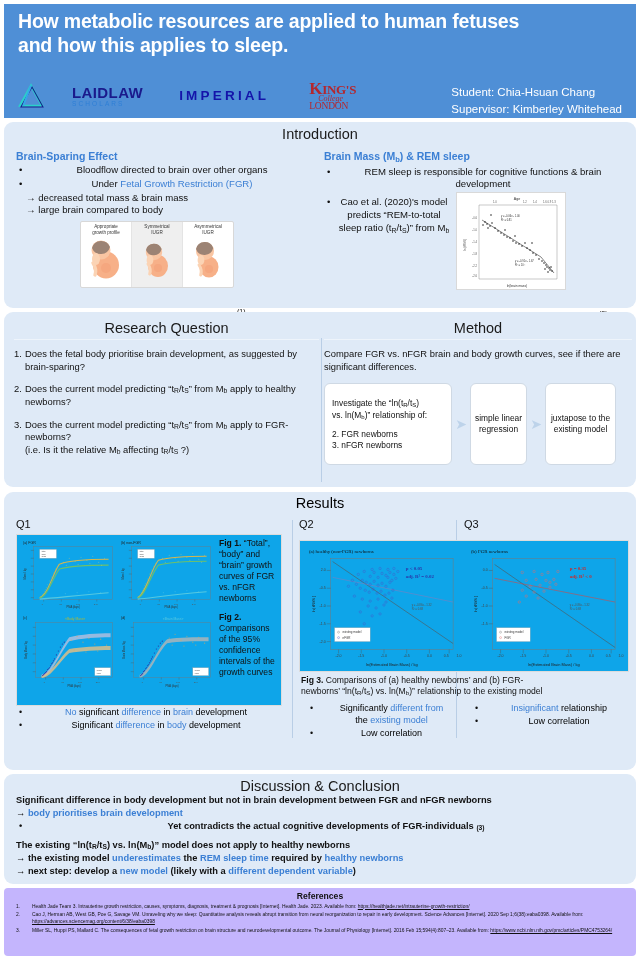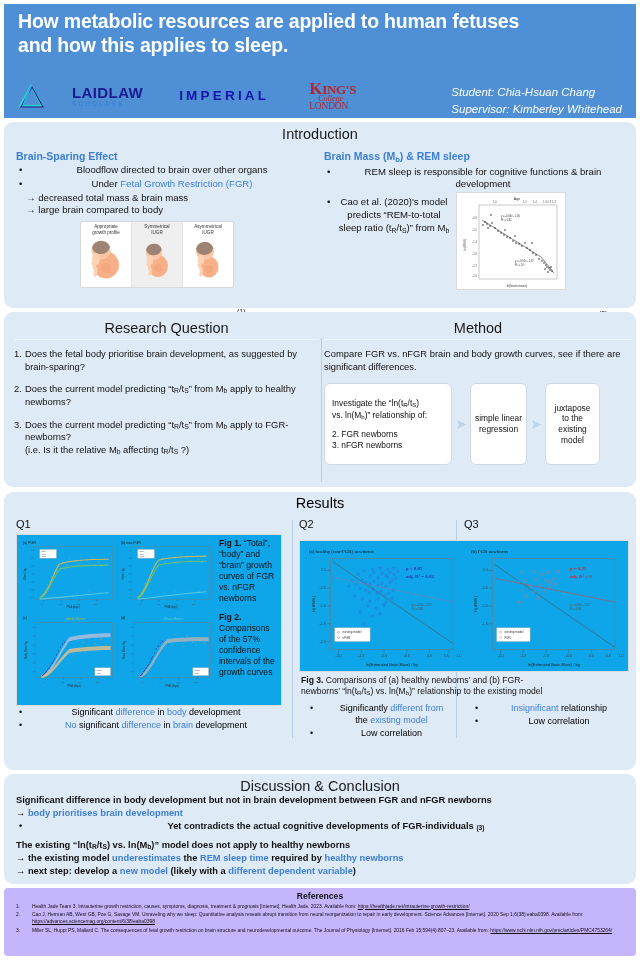--- a/index.html
+++ b/index.html
@@ -63,21 +63,20 @@
   .kings-l2 { font-size: 8px; font-style: italic; font-family: "Liberation Serif", serif; margin-left:9px; margin-top:-2px;}
   .kings-l3 { font-size: 9.5px; font-family: "Liberation Serif", serif; letter-spacing:-0.2px; margin-top:-1px;}
 
   .author-block {
     position: absolute;
     right: 14px; top: 80px;
     color: #ffffff;
     font-size: 11.5px;
     line-height: 1.45;
     text-align: left;
-    font-style: italic;
   }
 
   
   .card {
     position: absolute;
     background: #dfeaf7;
     border-radius: 9px;
     box-sizing: border-box;
   }
   .card-title {
@@ -149,21 +148,21 @@
   .flow {
     display: flex; align-items: center; margin-top: 10px; gap: 2px;
   }
   .flowbox {
     background: #ffffff; border: 1px solid #cfd9e4; border-radius: 6px;
     font-size: 8.4px; color: #111; line-height: 1.3;
     box-sizing: border-box; display:flex; flex-direction:column; justify-content:center;
   }
   .fb1 { width: 128px; height: 82px; padding: 7px 7px; }
   .fb2 { width: 57px; height: 82px; text-align:center; padding: 4px; }
-  .fb3 { width: 55px; height: 82px; text-align:center; padding: 4px; }
+  .fb3 { width: 71px; height: 82px; text-align:center; padding: 4px; }
   .arrow-ico { width: 14px; text-align:center; color: #bdd3ea; font-size: 14px; }
 
   
   #results { left: 4px; top: 492px; width: 632px; height: 278px; }
   .res-title { text-align:center; font-size: 14.5px; padding-top: 3px; }
   .q-label { font-size: 11px; color: #111; }
   .res-grid { position: absolute; left: 0; top: 26px; width: 632px; }
   .col-q1 { position:absolute; left: 12px; top: 0; width: 268px; }
   .col-q2 { position:absolute; left: 295px; top: 0; width: 160px; }
   .col-q3 { position:absolute; left: 460px; top: 0; width: 166px; }
@@ -711,28 +710,28 @@
                 <circle cx="79" cy="33" r="0.6"></circle>
               </g>
               <rect x="76" y="56" width="16" height="8" fill="#fff" stroke="#999" stroke-width="0.3"></rect>
               <g font-size="2" fill="#444">
                   <text x="78" y="59">nFGR</text>
                   <text x="78" y="62.4">FGR</text>
                 </g>
             </svg>
 
             <div class="figcap" style="margin-left:4px; width:60px;">
-              <span>Fig 2.</span><span class="norm"> Comparisons of the 57% confidence intervals of the growth curves</span>
+              <span>Fig 2.</span><span class="norm"> Comparisons of the 95% confidence intervals of the growth curves</span>
             </div>
           </div>
         </div>
 
         <ul class="bul res-bul">
+          <li><span class="blue">No</span><span> significant </span><span class="blue">difference</span><span> in </span><span class="blue">brain</span><span> development</span></li>
           <li><span>Significant </span><span class="blue">difference</span><span> in </span><span class="blue">body</span><span> development</span></li>
-          <li><span class="blue">No</span><span> significant </span><span class="blue">difference</span><span> in </span><span class="blue">brain</span><span> development</span></li>
         </ul>
       </div>
 
       <div class="col-q2">
         <div class="q-label">Q2</div>
       </div>
 
       <div class="col-q3">
         <div class="q-label">Q3</div>
       </div>

